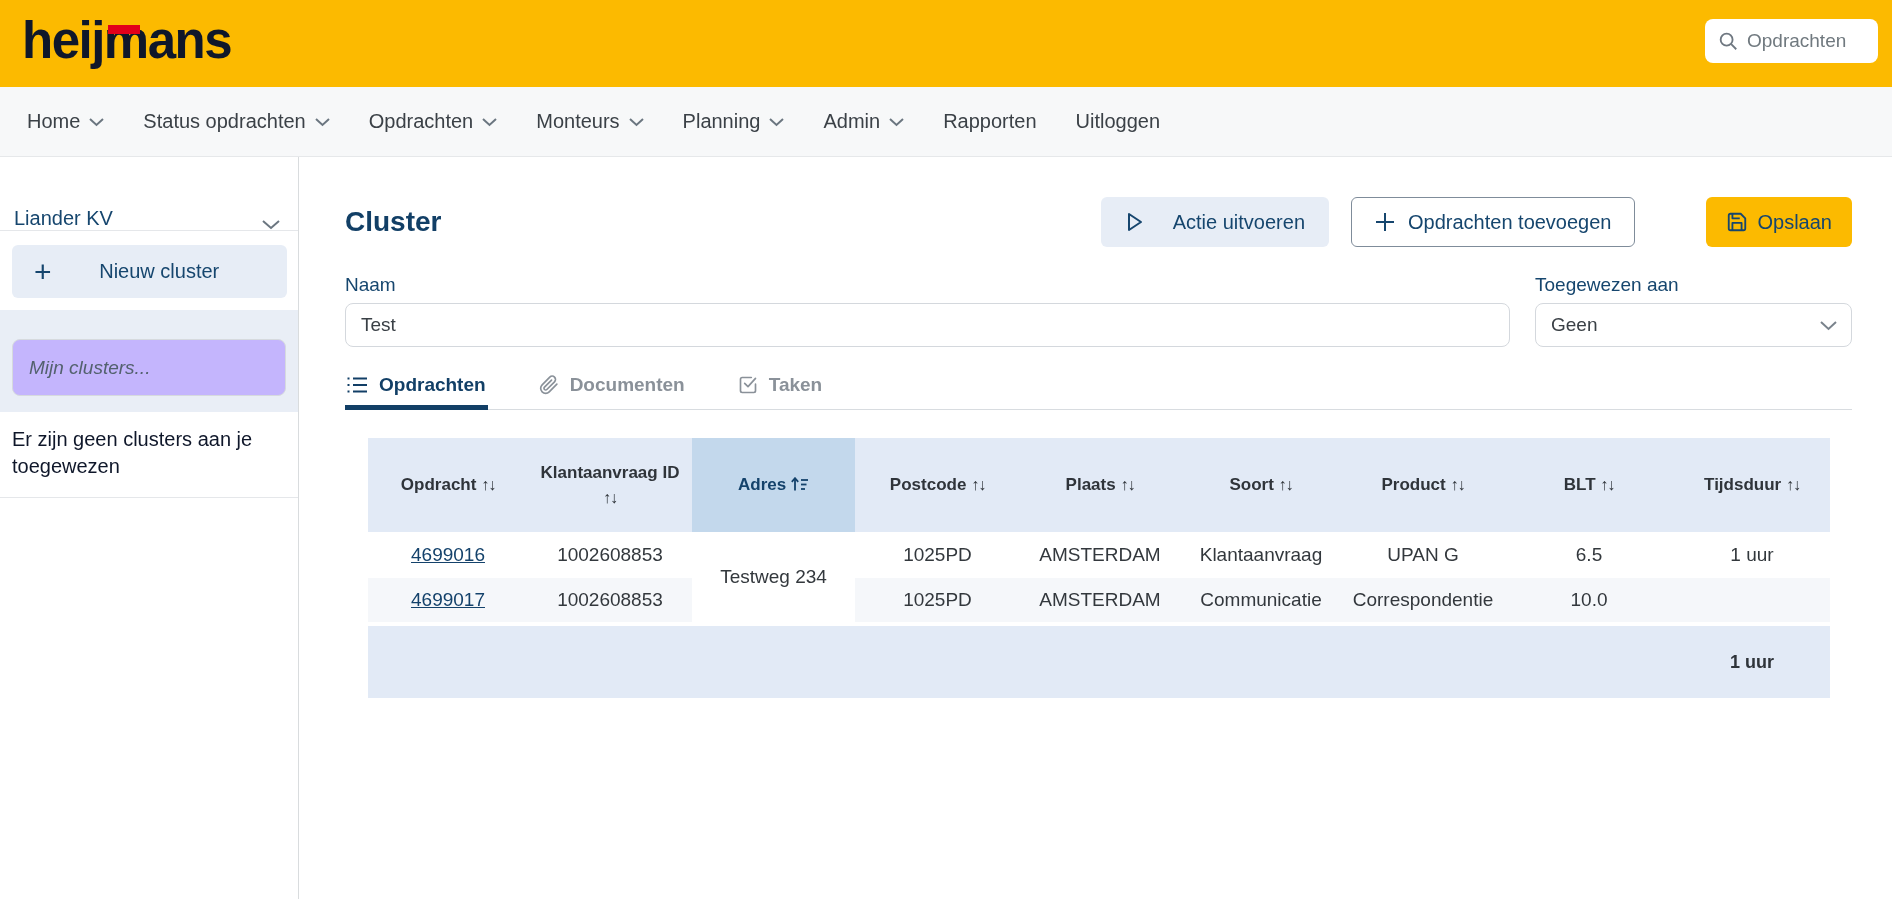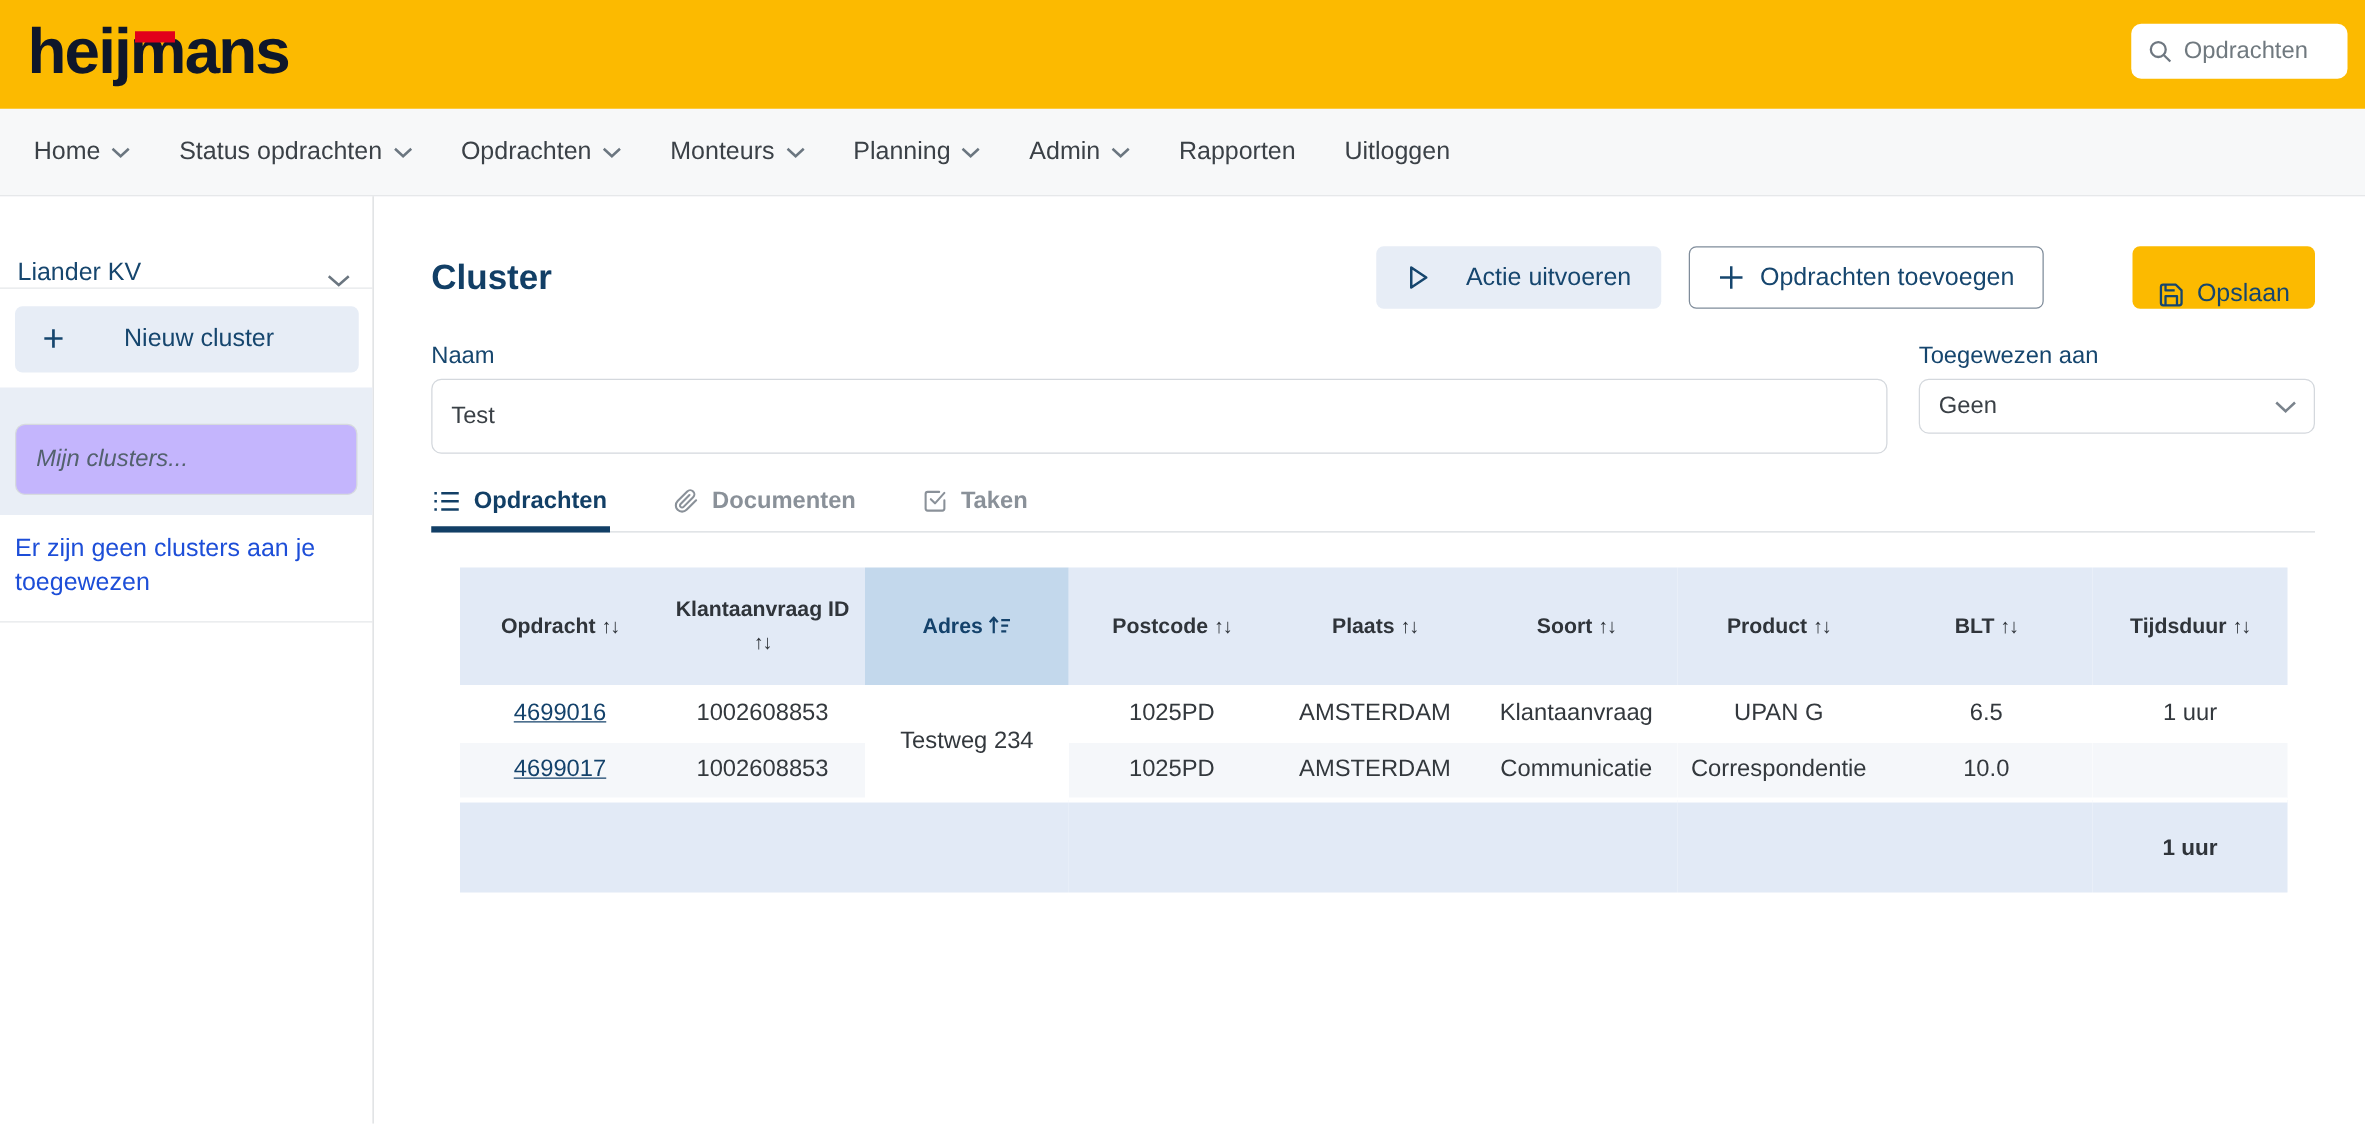--- a/index.html
+++ b/index.html
@@ -30,45 +30,45 @@
     padding:0 18px 0 14px; border-bottom:1px solid #e5e7ea; font-size:20px; color:#16466e; }
   .new-cluster { margin:14px 12px 12px; height:53px; background:#e7edf6; border:none; width:275px;
     border-radius:6px; display:flex; align-items:center; padding:0 20px 0 22px; cursor:pointer; }
   .new-cluster .plus { font-size:30px; color:#16466e; font-weight:400; line-height:1; }
   .new-cluster .lbl { flex:1; text-align:center; font-size:20px; color:#16466e; }
   .search-section { background:#e9eef6; padding:29px 12px 16px; }
   .search-section input { width:100%; height:57px; background:#c4b5fd; border:1px solid #d6dade;
     border-radius:8px; padding:0 16px; font-size:19px; color:#3a4046;
     font-family:"Liberation Sans", sans-serif; outline:none;font-style:italic; }
   .search-section input::placeholder { color:#53616e; opacity:1; }
-  .empty-msg { padding:14px 14px 17px 12px; font-size:20px; line-height:1.35; color:#1d4ed8;
+  .empty-msg { padding:14px 14px 17px 12px; font-size:20px; line-height:1.35; color:#0f172a;
     border-bottom:1px solid #e5e7ea; }
 
   
   .main { flex:1; padding:40px 40px 0 46px; }
   .page-head { display:flex; align-items:center; }
   .page-title { font-size:28px; font-weight:bold; color:#123f66; }
   .head-buttons { margin-left:auto; display:flex; align-items:center; }
   .btn { height:50px; border-radius:6px; display:flex; align-items:center; font-size:20px;
     color:#16466e; cursor:pointer; border:none; background:none;
     font-family:"Liberation Sans", sans-serif; }
   .btn-soft { background:#e7edf6; padding:0 24px; gap:28px; }
   .btn-outline { background:#fff; border:1px solid #7f8c9a; padding:0 22px; gap:12px; margin-left:22px; }
-  .btn-yellow { background:#fcba00; padding:0 20px; gap:10px; font-weight:500;align-items:flex-end; }
+  .btn-yellow { background:#fcba00; padding:0 20px; gap:10px; font-weight:500; }
   .btn-save { margin-left:71px; }
   .btn-close { margin-left:8px; }
   .btn-close .chev { margin-left:24px; }
 
   
   .form-row { display:flex; margin-top:27px; gap:25px; }
   .field { display:flex; flex-direction:column; }
   .field-name { flex:1; }
   .field-assigned { width:317px; flex:none; }
   .field label { font-size:19px; color:#16466e; margin-bottom:7px; }
-  .field input { height:60px; border:1px solid #d4d8dd; border-radius:8px; padding:0 15px;
+  .field input { height:44px; border:1px solid #d4d8dd; border-radius:8px; padding:0 15px;
     font-size:19px; color:#3a4046; font-family:"Liberation Sans", sans-serif; outline:none; width:100%; }
   .select { height:44px; border:1px solid #d4d8dd; border-radius:8px; padding:0 14px 0 15px;
     font-size:19px; color:#3a4046; display:flex; align-items:center; justify-content:space-between;
     background:#fff; cursor:pointer; }
 
   
   .tabs { display:flex; gap:49px; margin-top:21px; border-bottom:1px solid #d8dce0; }
   .tab { display:flex; align-items:center; gap:11px; padding:6px 2px 13px; font-size:19px;
     color:#8a9199; font-weight:bold; cursor:pointer; position:relative; }
   .tab.active { color:#123f66; }

